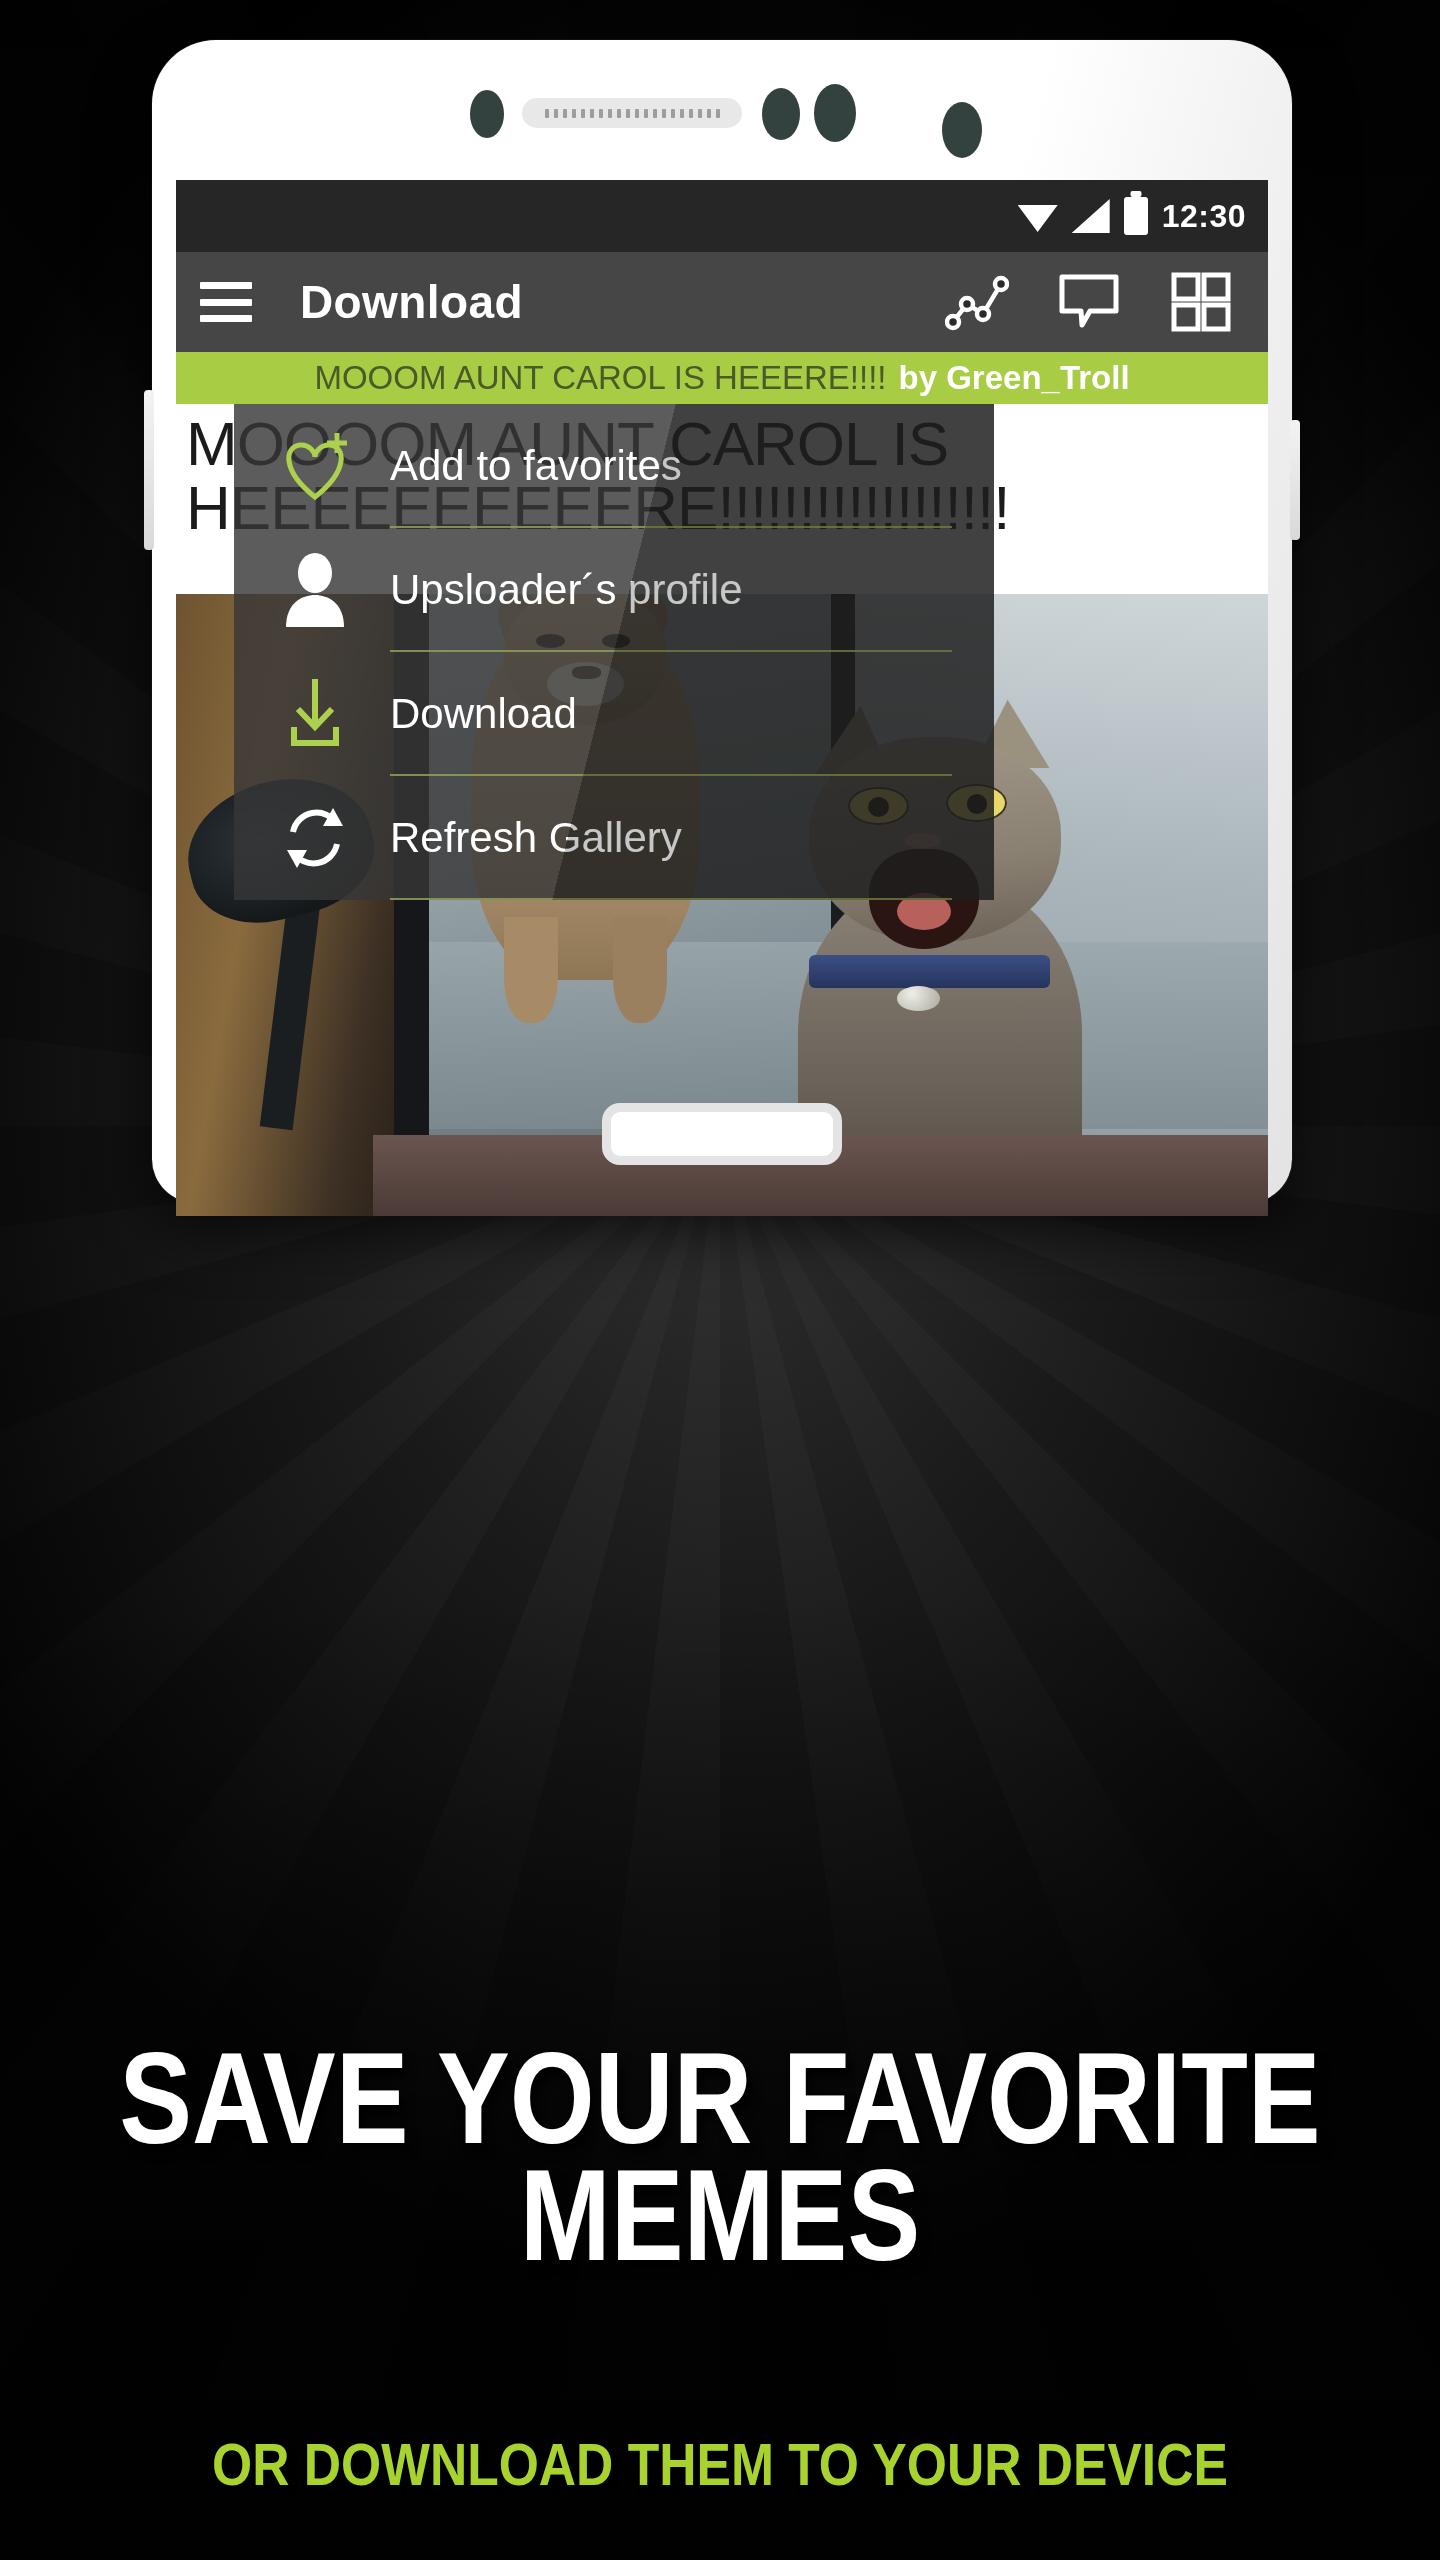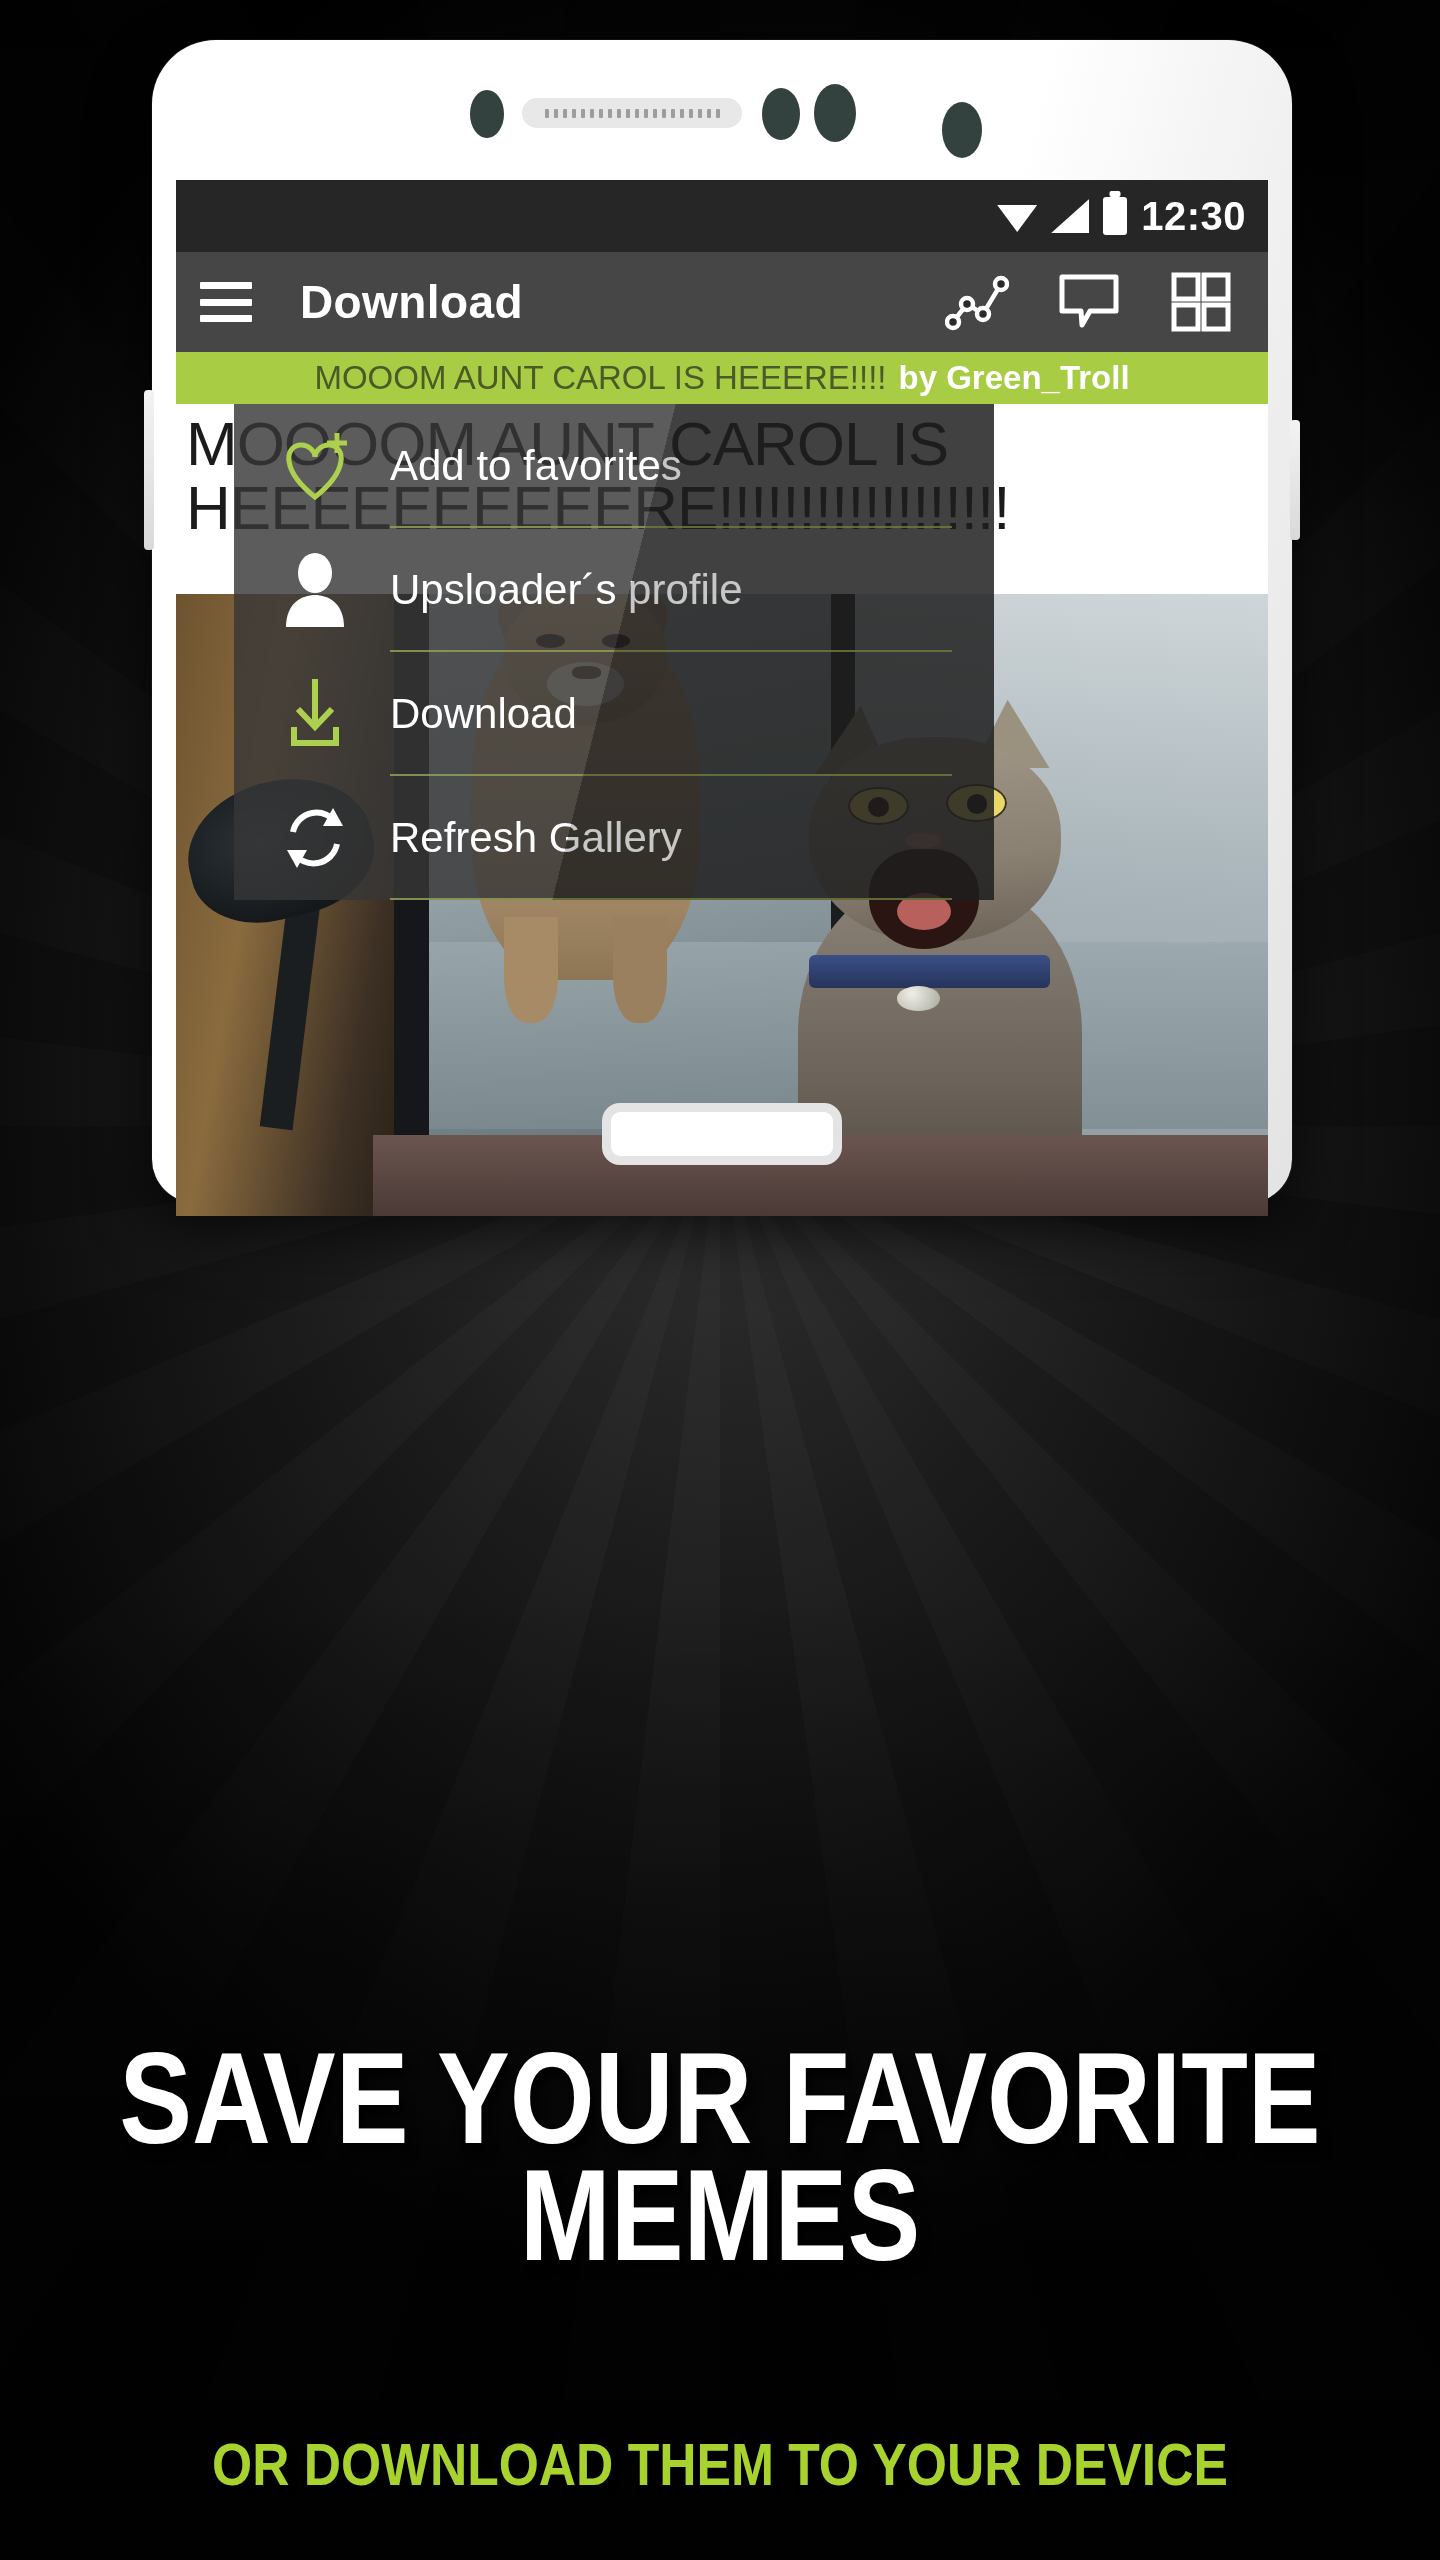--- a/index.html
+++ b/index.html
@@ -45,21 +45,21 @@
   #homebar { position:absolute; left:50%; transform:translateX(-50%); bottom:38px;
     width:240px; height:62px; border:9px solid #e4e4e4; border-radius:18px; background:#fff; }
 
   
   #screen { position:absolute; left:24px; top:140px; width:1092px; height:1036px;
     background:#101010; overflow:hidden; }
 
   
   #statusbar { height:72px; background:#262626; display:flex; align-items:center;
     justify-content:flex-end; padding-right:22px; gap:14px; color:#fff; }
-  #statusbar .clock { font-size:40px; font-weight:bold; letter-spacing:.5px; }
+  #statusbar .clock { font-size:32px; font-weight:bold; letter-spacing:.5px; }
   .ic-wifi { width:40px; height:32px; background:#fff;
     clip-path:polygon(0% 16%,100% 16%,50% 100%); }
   .ic-signal { width:38px; height:34px; background:#fff;
     clip-path:polygon(100% 0%,100% 100%,0% 100%); }
   .ic-batt { width:24px; height:38px; background:#fff; border-radius:3px; position:relative; }
   .ic-batt:after { content:""; position:absolute; left:50%; transform:translateX(-50%);
     top:-6px; width:11px; height:6px; background:#fff; border-radius:2px; }
 
   
   #appbar { height:100px; background:#464646; display:flex; align-items:center;

